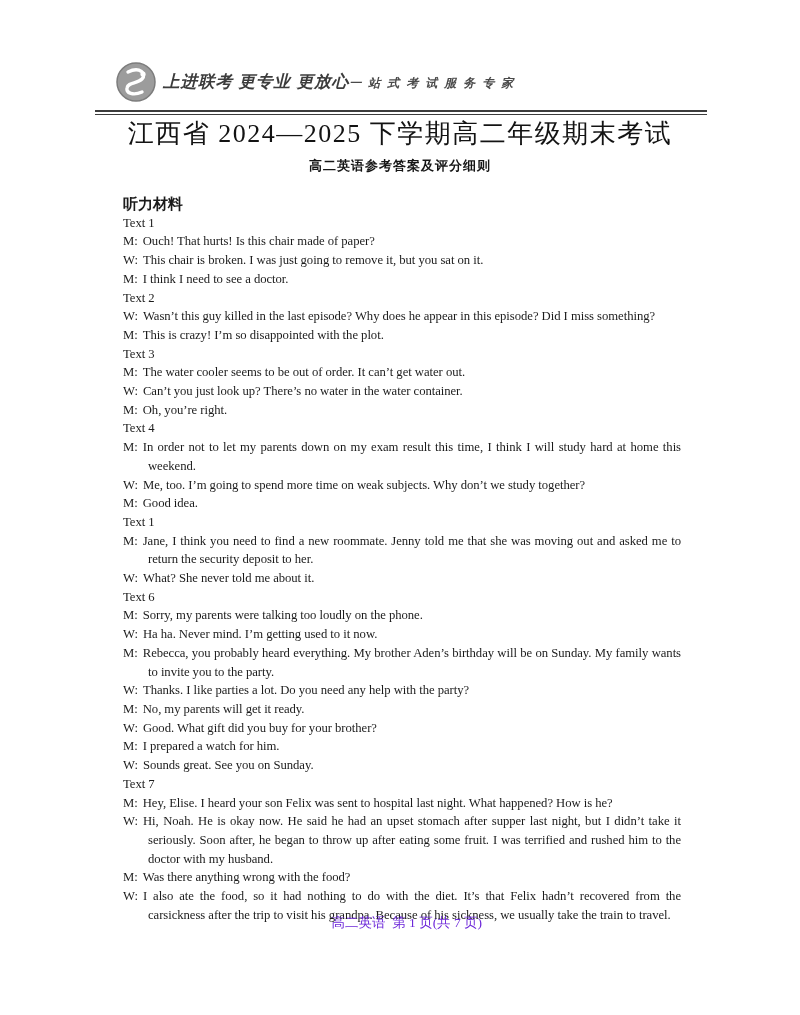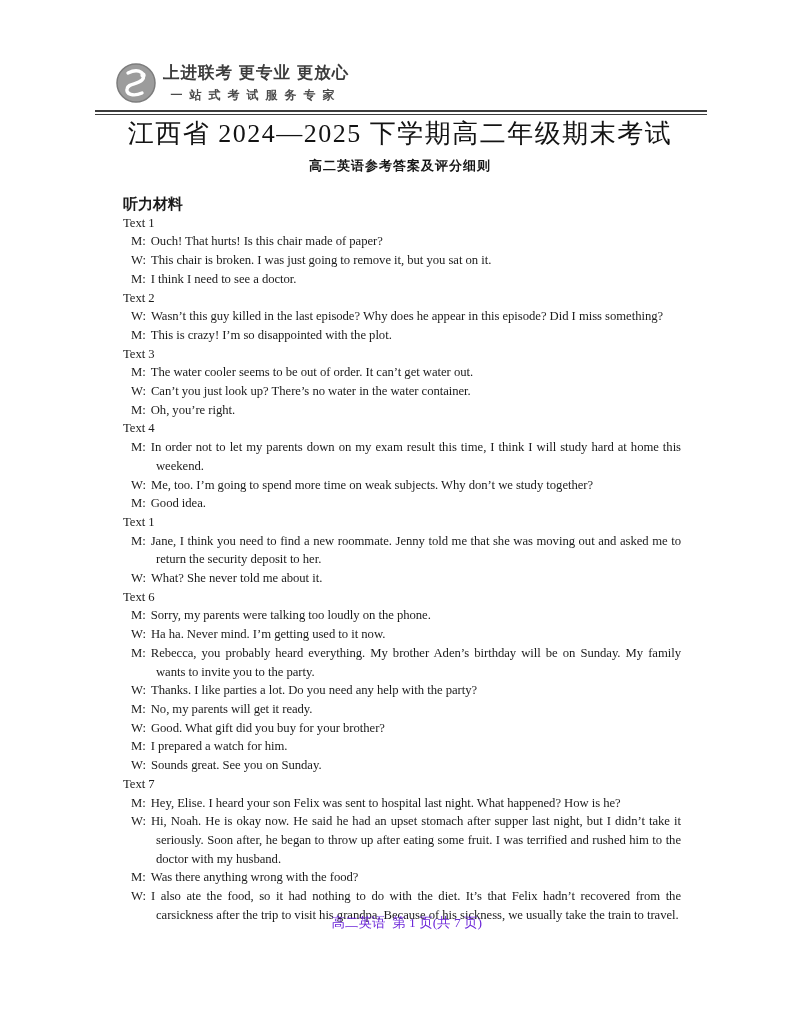--- a/index.html
+++ b/index.html
@@ -16,21 +16,21 @@
   
   .brand-header {
     position: absolute;
     left: 116px;
     top: 62px;
     display: flex;
     align-items: center;
     gap: 7px;
   }
   .logo-wrap svg { display: block; width: 40px; height: 40px; }
-  .brand-text { display: flex; flex-direction: column; align-items: center; }
+  .brand-text { display: flex; flex-direction: row; align-items: center; font-style: italic; }
   .brand-title {
     font-family: "Liberation Sans", sans-serif;
     font-weight: bold;
     font-size: 16.5px;
     letter-spacing: 1px;
     color: #3c3c3c;
     white-space: pre;
   }
   .brand-tagline {
     font-family: "Liberation Sans", sans-serif;
@@ -96,21 +96,20 @@
   .section-heading {
     font-family: "Liberation Sans", sans-serif;
     font-weight: bold;
     font-size: 15px;
     text-align: left;
   }
   .text-label { text-align: left; }
   .dialogue-line {
     padding-left: 25px;
     text-indent: -25px;
-    margin-left: 8px;
   }
   .speaker { margin-right: 5px; }
 
   
   .page-footer {
     position: absolute;
     top: 898px;
     left: 0;
     width: 800px;
     text-align: center;

